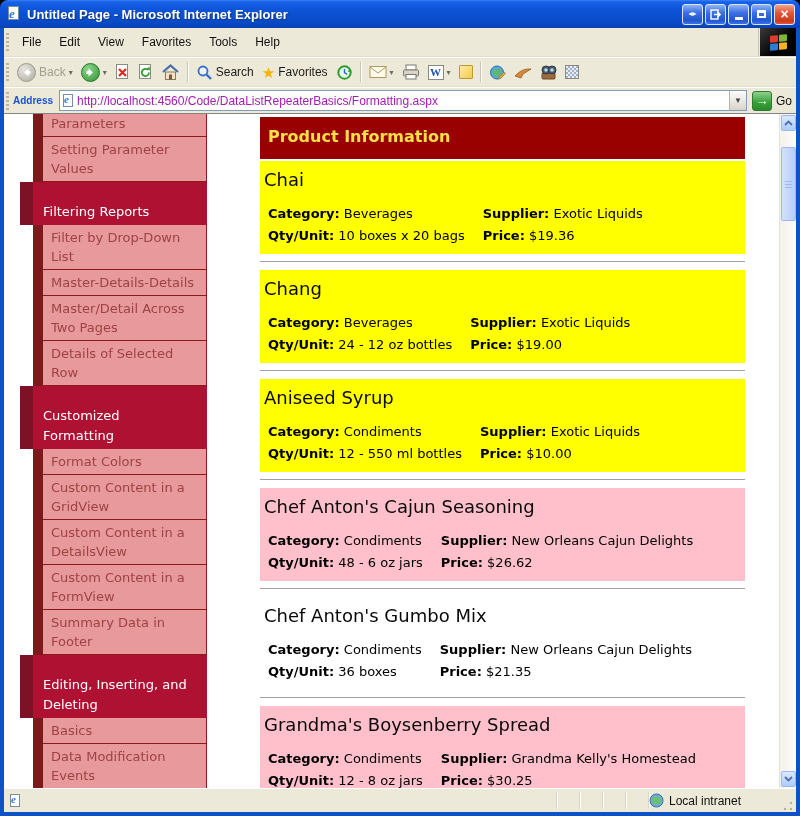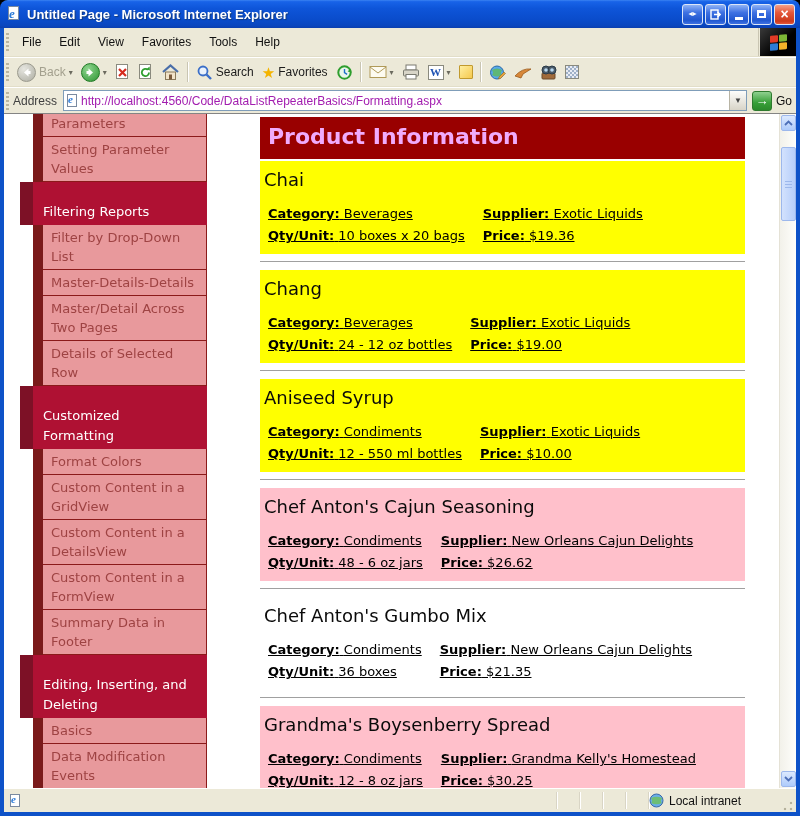--- a/index.html
+++ b/index.html
@@ -61,21 +61,21 @@
   .pgico svg{position:absolute;left:0;top:0;}
   .note{width:14px;height:14px;background:linear-gradient(135deg,#FFEFA0,#F5C94E);border:1px solid #C19A2E;border-radius:1px;}
   .wordbox{width:16px;height:15px;background:#fff;border:1px solid #8A8A7E;color:#2255B4;
     font:bold 11px "Liberation Serif",serif;display:flex;align-items:center;justify-content:center;}
   .msgr{width:14px;height:14px;background:
     repeating-conic-gradient(#9FB0C8 0% 25%,#E8ECF4 0% 50%) 0 0/4px 4px;border:1px solid #8A8A7E;}
 
   
   .addressbar{height:26px;flex:0 0 26px;display:flex;align-items:center;background:#ECE9D8;
     border-top:1px solid #FFF;padding-right:4px;}
-  .addr-label{font-size:12px;color:#404040;margin-right:6px;}
+  .addr-label{font-size:10px;color:#1d4ed8;margin-right:6px;font-weight:bold;}
   .addr-box{flex:1;height:21px;background:#fff;border:1px solid #7F9DB9;display:flex;align-items:center;padding-left:2px;}
   .addr-input{flex:1;border:0;outline:0;font:12px "Liberation Sans",sans-serif;color:#a21caf;padding:0 2px;background:transparent;}
   .addr-drop{width:17px;height:19px;background:linear-gradient(180deg,#FDFDFB,#D8D4C8);
     border-left:1px solid #B8B4A4;display:flex;align-items:center;justify-content:center;font-size:8px;color:#444;}
   .go-wrap{display:flex;align-items:center;gap:4px;margin-left:5px;font-size:12px;color:#111;}
   .go-btn{width:20px;height:20px;border-radius:3px;border:1px solid #2E7A2E;color:#fff;font-size:13px;font-weight:bold;
     background:linear-gradient(180deg,#8FD08F,#379F37 60%,#2B8A2B);display:flex;align-items:center;justify-content:center;}
 
   
   .content{flex:1;min-height:0;display:flex;background:#fff;border-top:1px solid #848484;}
@@ -85,28 +85,28 @@
   .spine{position:absolute;left:29px;top:0;bottom:0;width:10px;background:#7A1A1A;}
   .sidebar{position:absolute;left:16px;top:0;width:187px;list-style:none;margin:0;padding:0;font-size:13px;}
   .side-item{line-height:19px;}
   .side-item.sub{margin-left:23px;background:#E8999C;color:#9E4343;
     border-right:1px solid #8B1A1A;border-bottom:1px solid #8B1A1A;padding:3px 6px 3px 8px;}
   .side-item.header{background:#AF1133;color:#FFF;border-left:13px solid #7D1126;padding:20px 14px 3px 10px;line-height:20px;}
   .side-item.clipped{padding-top:0;height:23px;overflow:hidden;}
 
   
   .main{position:absolute;left:256px;top:3px;width:485px;}
-  .info-header{background:#990000;color:#f0abfc;font-weight:bold;font-size:22px;line-height:21px;padding:9px 8px 12px;}
+  .info-header{background:#990000;color:#fde047;font-weight:bold;font-size:16px;line-height:21px;padding:9px 8px 12px;}
   .card{margin-top:2px;padding:8px 4px 6px;}
   .card.yellow{background:#FFFF00;}
   .card.pink{background:#FFC0CB;}
   .card.plain{background:transparent;}
   .card h3{margin:0;font-size:18px;font-weight:normal;color:#0a0a0a;line-height:22px;}
   .card table{border-collapse:separate;border-spacing:3px 3px;font-size:13px;color:#000;margin-top:10px;}
-  .card td{padding:2px 14px 2px 1px;white-space:nowrap;text-decoration:underline;}
+  .card td{padding:2px 14px 2px 1px;white-space:nowrap;}
   .card b{font-weight:bold;}
   .card-sep{height:0;border:0;border-top:1px solid #A0A0A0;border-bottom:1px solid #FFF;margin:7px 0;}
 
   
   .scrollbar{flex:0 0 17px;position:relative;background:linear-gradient(90deg,#F2F1EA,#FEFEFB);
     border-left:1px solid #E5E2D6;}
   .sb-btn{position:absolute;left:1px;width:15px;height:16px;border:1px solid #9DB8EC;border-radius:2px;
     background:linear-gradient(180deg,#DCE9FE,#AECBFB);display:flex;align-items:center;justify-content:center;}
   .sb-up{top:1px;}.sb-down{bottom:1px;}
   .sb-thumb{position:absolute;left:1px;top:33px;width:15px;height:74px;border:1px solid #9DB8EC;border-radius:2px;

